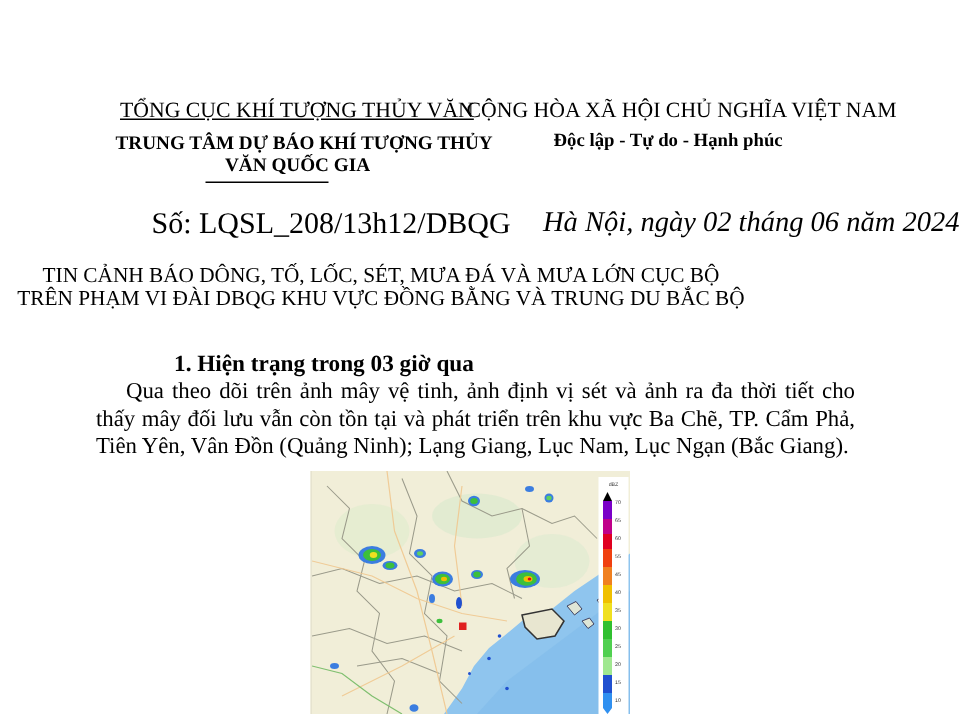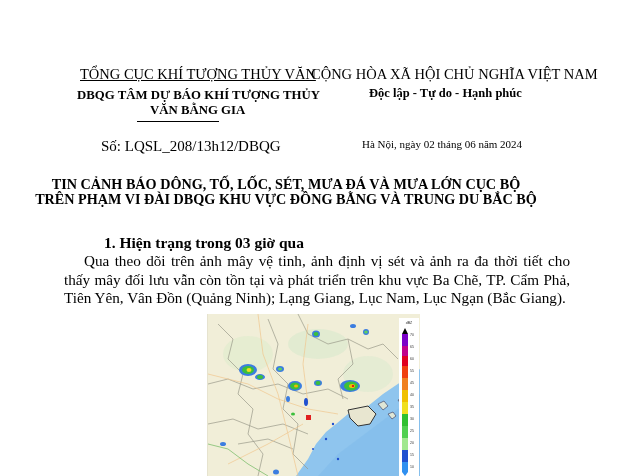--- a/index.html
+++ b/index.html
@@ -8,37 +8,37 @@
     font-family:"Liberation Serif", "DejaVu Serif", serif; color:#000;
     position:relative;
   }
   .abs { position:absolute; white-space:nowrap; }
   .hdr-left-1 { left:80px; top:66px; font-size:14.5px;text-decoration:underline; }
   .hdr-left-2 { left:77px; top:88px; font-size:12.8px; font-weight:bold; }
   .hdr-left-3 { left:150px; top:103px; font-size:12.8px; font-weight:bold; }
   .hdr-line { position:absolute; left:137px; top:121px; width:82px; height:1px; background:#000; }
   .hdr-right-1 { left:311px; top:66px; font-size:14.5px; }
   .hdr-right-2 { left:369px; top:86px; font-size:12.5px; font-weight:bold; }
-  .docno { left:101px; top:138px; font-size:15px; }
-  .date { left:362px; top:138px; font-size:11px; }
-  .title { left:0; width:508px; text-align:center; font-size:14.2px; font-weight:bold;margin-left:32px; }
+  .docno { left:101px; top:138px; font-size:20px; }
+  .date { left:362px; top:138px; font-size:19px; font-style:italic; }
+  .title { left:0; width:508px; text-align:center; font-size:14.2px; font-weight:normal; }
   .title-1 { top:176px; }
   .title-2 { top:191px; }
-  .sec-heading { left:104px; top:234px; font-size:15.5px; font-weight:bold; }
+  .sec-heading { left:116px; top:234px; font-size:15.5px; font-weight:bold; }
   .para { position:absolute; left:64px; width:506px; top:252px; font-size:15.2px; line-height:18.5px; text-align:justify; text-indent:20px; }
   .map { position:absolute; left:207px; top:314px; width:212px; height:162px; overflow:hidden; background:#f2efd9; border-left:1px solid #e6e3cf; }
   .map svg { display:block; }
   .legend { position:absolute; left:398px; top:318px; width:20px; height:158px; background:#fff; }
 </style>
 </head>
 <body>
 
 <div class="abs hdr-left-1">TỔNG CỤC KHÍ TƯỢNG THỦY VĂN</div>
-<div class="abs hdr-left-2">DBQG TÂM DỰ BÁO KHÍ TƯỢNG THỦY</div>
-<div class="abs hdr-left-3">VĂN BẰNG GIA</div>
+<div class="abs hdr-left-2">TRUNG TÂM DỰ BÁO KHÍ TƯỢNG THỦY</div>
+<div class="abs hdr-left-3">VĂN QUỐC GIA</div>
 <div class="hdr-line"></div>
 
 <div class="abs hdr-right-1">CỘNG HÒA XÃ HỘI CHỦ NGHĨA VIỆT NAM</div>
 <div class="abs hdr-right-2">Độc lập - Tự do - Hạnh phúc</div>
 
 <div class="abs docno">Số: LQSL_208/13h12/DBQG</div>
 <div class="abs date">Hà Nội, ngày 02 tháng 06 năm 2024</div>
 
 <div class="abs title title-1">TIN CẢNH BÁO DÔNG, TỐ, LỐC, SÉT, MƯA ĐÁ VÀ MƯA LỚN CỤC BỘ</div>
 <div class="abs title title-2">TRÊN PHẠM VI ĐÀI DBQG KHU VỰC ĐỒNG BẰNG VÀ TRUNG DU BẮC BỘ</div>

